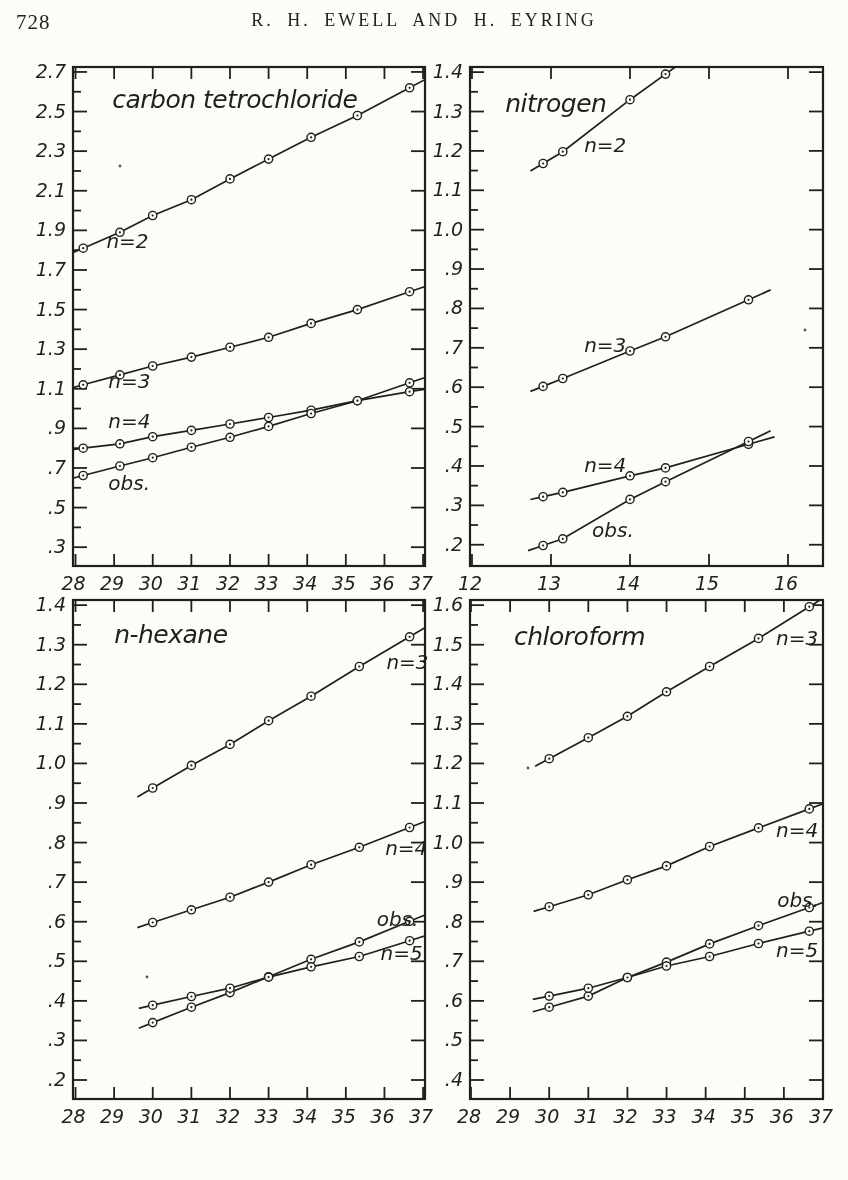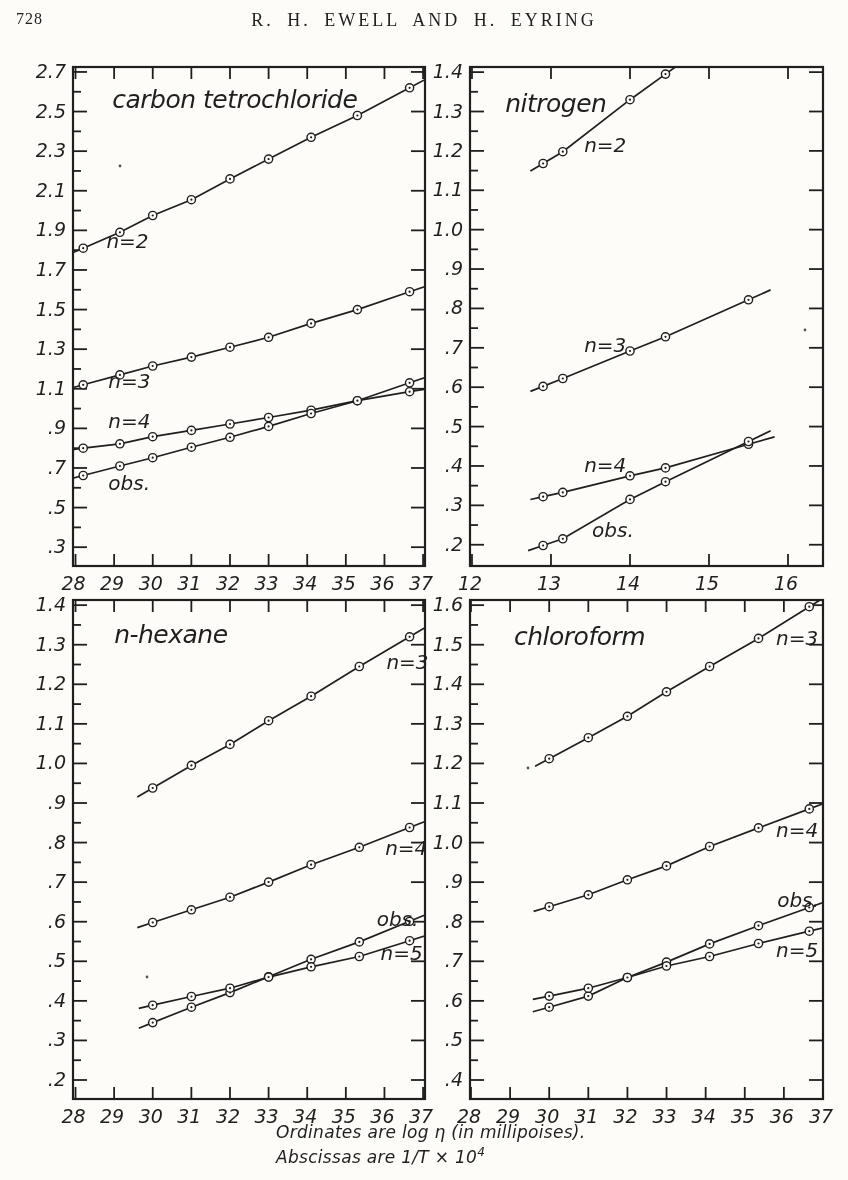--- a/index.html
+++ b/index.html
@@ -1,18 +1,18 @@
 <!DOCTYPE html>
 <html><head>
 <meta charset="utf-8">
 <style>
   html,body{margin:0;padding:0;background:#e8e8e8;}
   .page{position:relative;width:848px;height:1180px;background:#fdfcf9;overflow:hidden;
         font-family:"Liberation Serif",serif;color:#1f1f1f;}
-  .pageno{position:absolute;left:16px;top:10px;font-size:16px;letter-spacing:1px;}
+  .pageno{position:absolute;left:16px;top:10px;font-size:21px;letter-spacing:1px;}
   .runhead{position:absolute;left:0;top:10px;width:100%;text-align:center;
            font-size:18px;letter-spacing:3px;word-spacing:6px;}
   #plots{position:absolute;left:0;top:0;}
   .frame{fill:none;stroke:#1f1f1f;stroke-width:2.2;}
   .ticks line{stroke:#1f1f1f;stroke-width:1.8;}
   .sline{fill:none;stroke:#1f1f1f;stroke-width:1.7;}
   .marker{fill:#fdfcf9;stroke:#1f1f1f;stroke-width:1.4;}
   .mdot{fill:#1f1f1f;}
   .speck{fill:#555;}
   text.hand{font-family:"DejaVu Sans",sans-serif;font-style:italic;fill:#1f1f1f;}
@@ -660,17 +660,13 @@
           <circle cx="809.3" cy="931.2" r="4.1" class="marker"></circle>
           <circle cx="809.3" cy="931.2" r="1.1" class="mdot"></circle>
           <text x="776.1" y="956.5" class="hand slabel">n=5</text>
         </g>
       </g>
       <circle cx="528" cy="768" r="1.4" class="speck"></circle>
       <circle cx="120" cy="166" r="1.4" class="speck"></circle>
       <circle cx="805" cy="330" r="1.4" class="speck"></circle>
       <circle cx="147" cy="977" r="1.4" class="speck"></circle>
     </svg>
-  <div class="caption">
-    <div>Ordinates are log η (in millipoises).</div>
-    <div><span>Abscissas are 1/T × 10</span><sup>4</sup></div>
-  </div>
 </div>
 
 </body></html>

